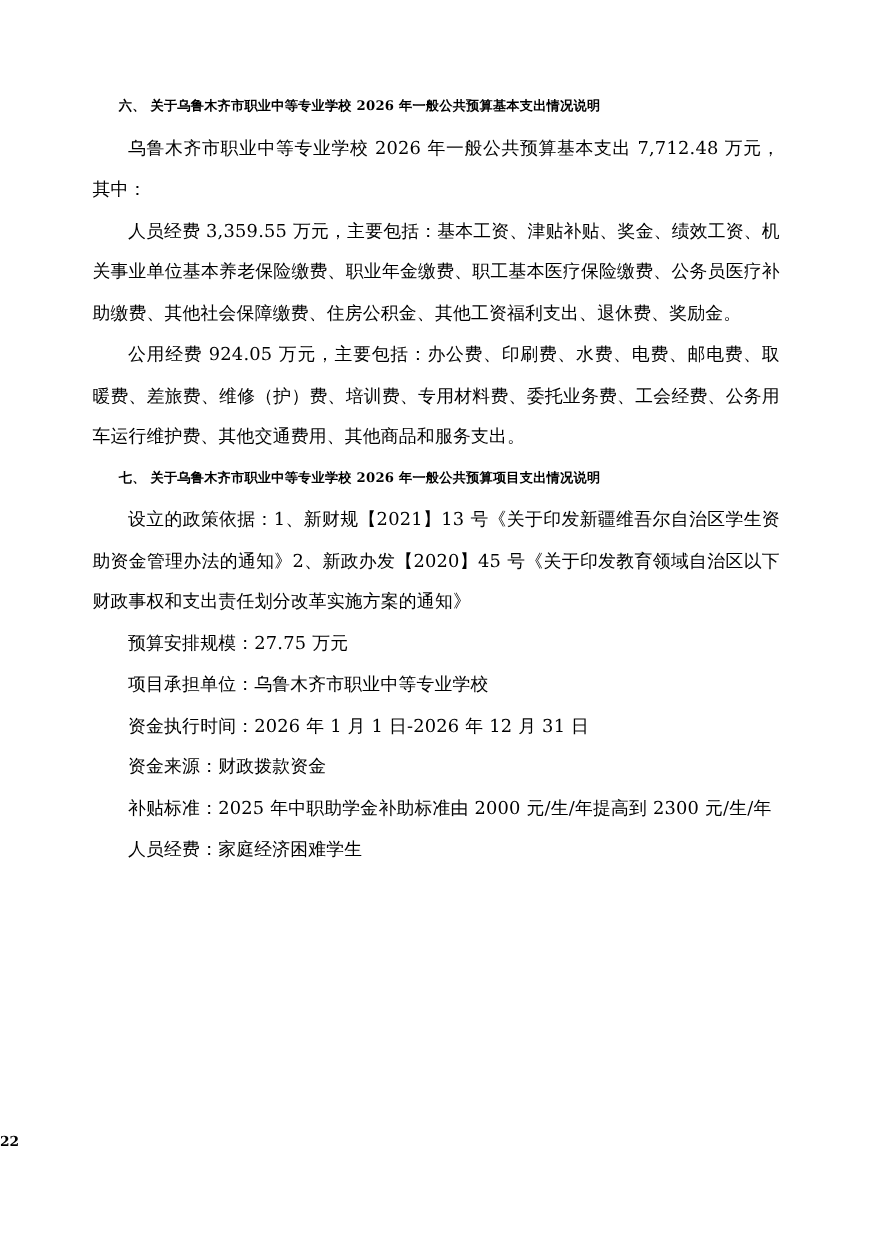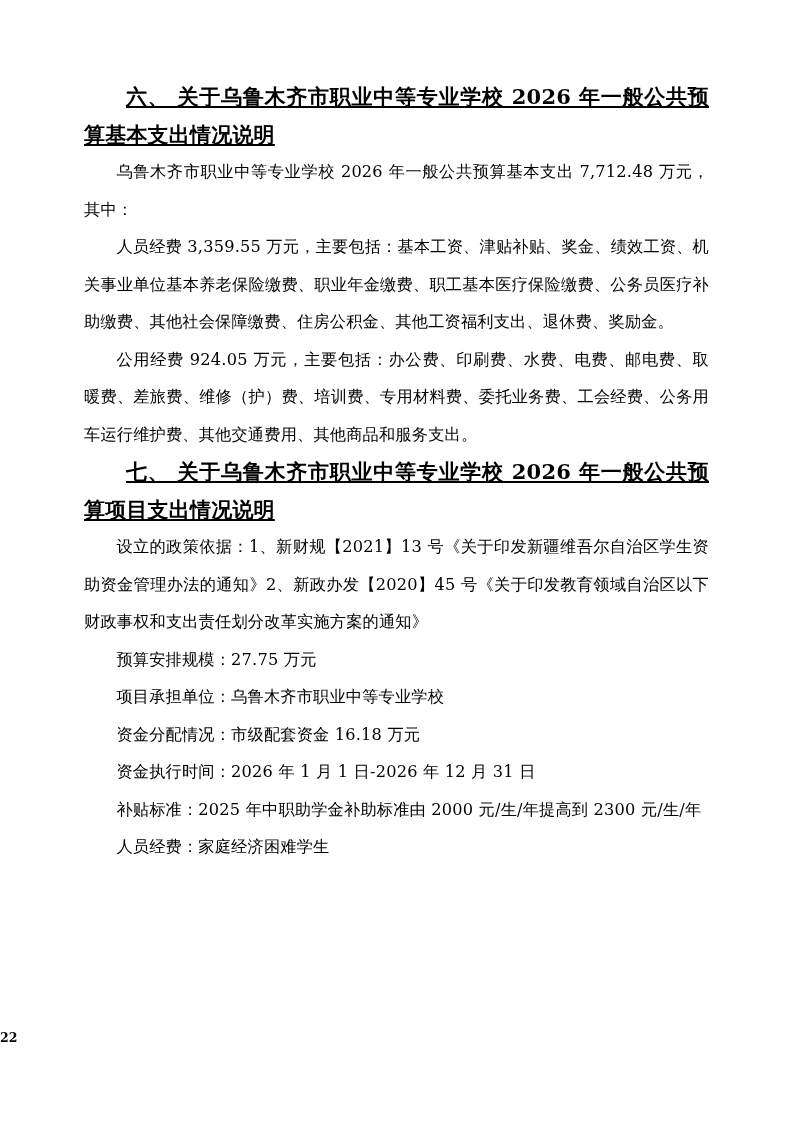--- a/index.html
+++ b/index.html
@@ -25,27 +25,26 @@
   }
   .doc-body {
     font-size: 16.2px;
     line-height: 37.5px;
     text-align: justify;
     text-justify: inter-ideograph;
     letter-spacing: 0.2px;
   }
   .heading {
     font-weight: bold;
-    font-size: 21px;
+    font-size: 12px;
     line-height: 37.5px;
     text-align: justify;
     text-indent: 2em;
     letter-spacing: 0.2px;
     margin: 0;
-    text-decoration: underline;
   }
   .para {
     margin: 0;
     text-indent: 2em;
   }
   .page-number {
     position: absolute;
     left: 0;
     right: 0;
     top: 1030px;
@@ -62,19 +61,19 @@
 <div class="page">
   <div class="doc-body" id="doc-body">
       <p class="heading">六、 关于乌鲁木齐市职业中等专业学校 2026 年一般公共预算基本支出情况说明</p>
       <p class="para">乌鲁木齐市职业中等专业学校 2026 年一般公共预算基本支出 7,712.48 万元，其中：</p>
       <p class="para">人员经费 3,359.55 万元，主要包括：基本工资、津贴补贴、奖金、绩效工资、机关事业单位基本养老保险缴费、职业年金缴费、职工基本医疗保险缴费、公务员医疗补助缴费、其他社会保障缴费、住房公积金、其他工资福利支出、退休费、奖励金。</p>
       <p class="para">公用经费 924.05 万元，主要包括：办公费、印刷费、水费、电费、邮电费、取暖费、差旅费、维修（护）费、培训费、专用材料费、委托业务费、工会经费、公务用车运行维护费、其他交通费用、其他商品和服务支出。</p>
       <p class="heading">七、 关于乌鲁木齐市职业中等专业学校 2026 年一般公共预算项目支出情况说明</p>
       <p class="para">设立的政策依据：1、新财规【2021】13 号《关于印发新疆维吾尔自治区学生资助资金管理办法的通知》2、新政办发【2020】45 号《关于印发教育领域自治区以下财政事权和支出责任划分改革实施方案的通知》</p>
       <p class="para">预算安排规模：27.75 万元</p>
       <p class="para">项目承担单位：乌鲁木齐市职业中等专业学校</p>
-      <p class="para">资金分配情况：市级配套资金 16.18 万元</p>
       <p class="para">资金执行时间：2026 年 1 月 1 日-2026 年 12 月 31 日</p>
+      <p class="para">资金来源：财政拨款资金</p>
       <p class="para">补贴标准：2025 年中职助学金补助标准由 2000 元/生/年提高到 2300 元/生/年</p>
       <p class="para">人员经费：家庭经济困难学生</p>
     </div>
   <div class="page-number">22</div>
 </div>
 
 </body></html>

